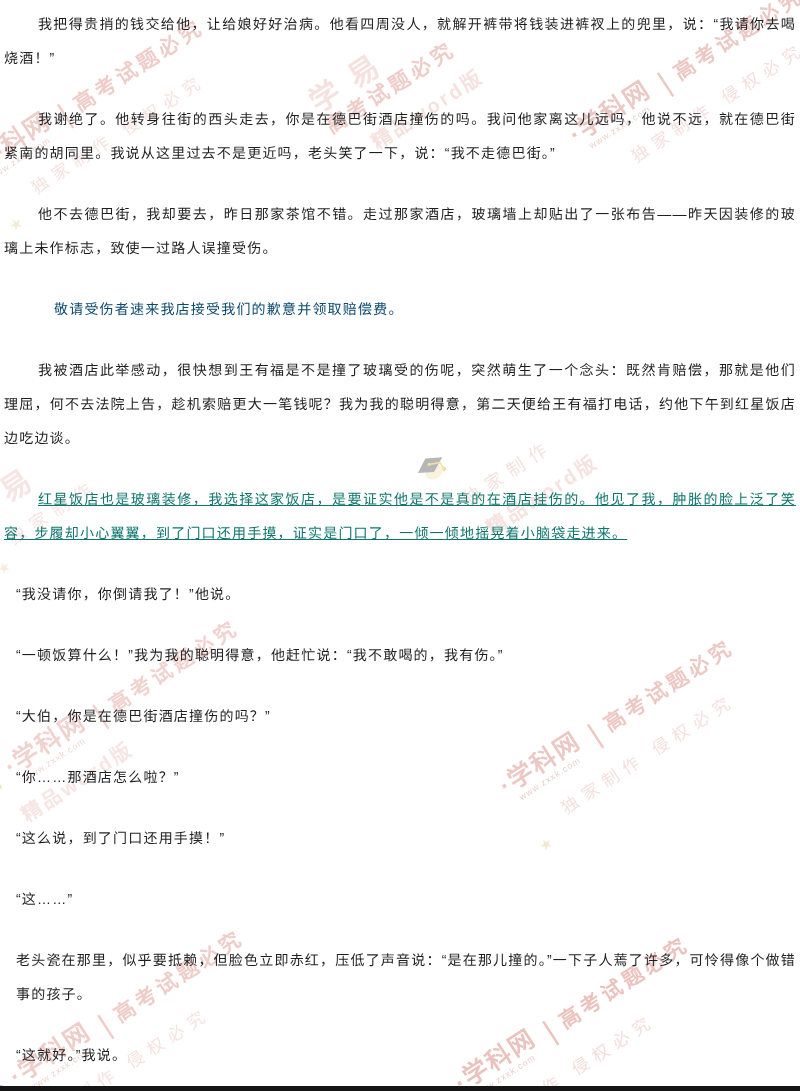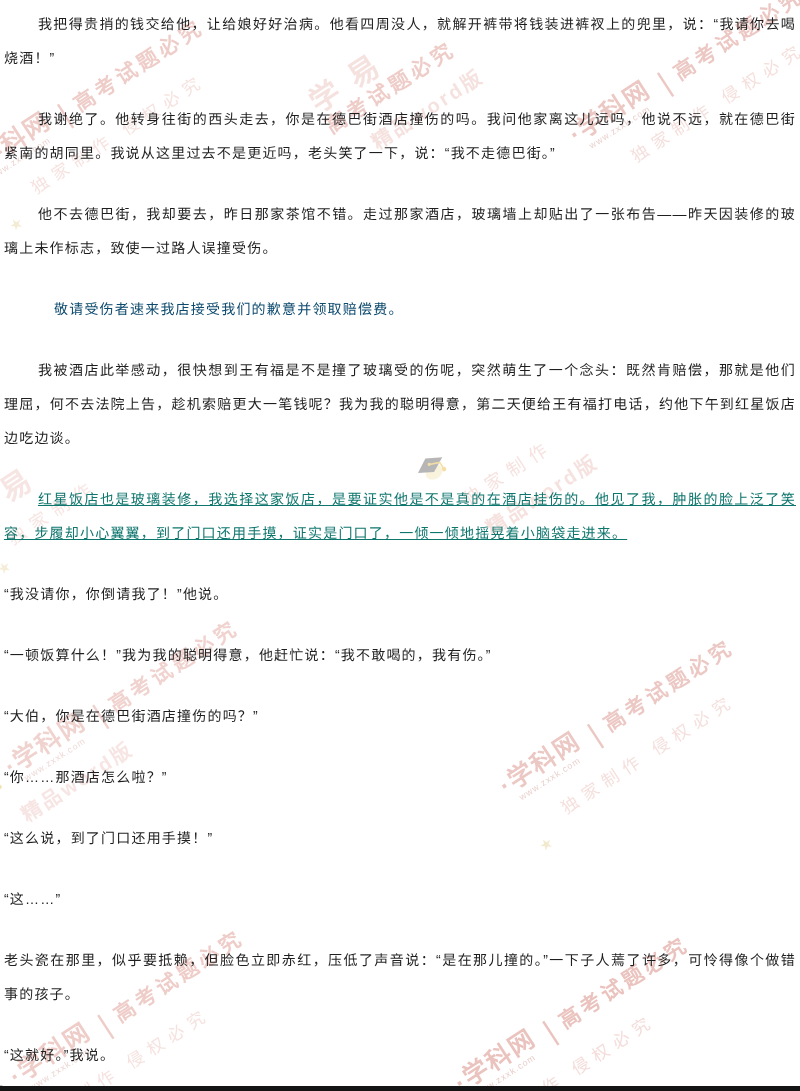--- a/index.html
+++ b/index.html
@@ -23,21 +23,21 @@
     font-size:14px;
     line-height:34px;
     letter-spacing:1.2px;
     color:#1f1f1f;
     text-align:justify;
     word-break:break-all;
     font-weight:500;
   }
   .ind-2em{text-indent:34px;}
   .ind-3em{text-indent:50px;}
-  .ind-none{text-indent:0;}
+  .ind-none{text-indent:0;margin-left:12px;}
   
   .watermark-layer{
     position:absolute;
     inset:0;
     z-index:1;
     pointer-events:none;
   }
   .wm{
     position:absolute;
     transform:rotate(-33deg);

